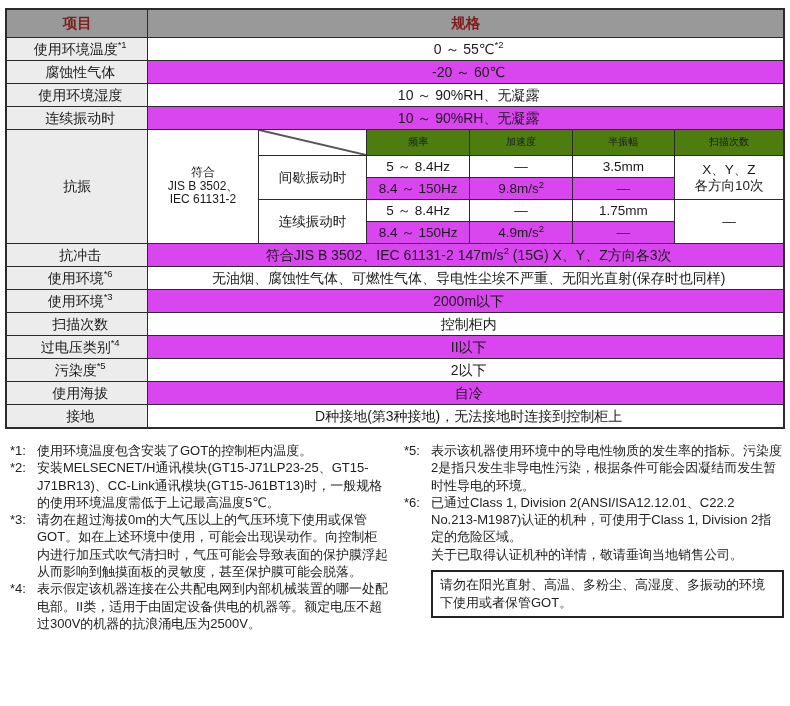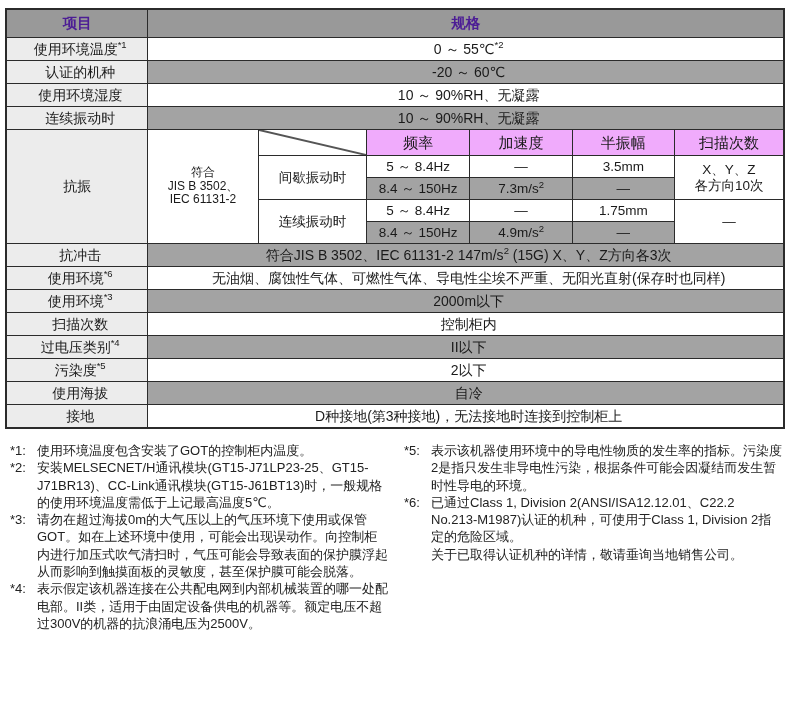--- a/index.html
+++ b/index.html
@@ -22,37 +22,37 @@
   table.spec td,table.spec th{
     border:1px solid #2b2b2b;
     padding:0 4px;
     text-align:center;
     vertical-align:middle;
     line-height:1.15;
     overflow:hidden;
     white-space:nowrap;
   }
   table.spec th{
-    background:#999999;color:#4c1d95;
+    background:#999999;color:#7f1d1d;
     font-weight:bold;font-size:14.5px;
     height:27px;
   }
   td.label{
     background:#ececec;
     text-align:left;
     padding-left:6px;
     border-right:4px double #2b2b2b;
   }
   th.label{border-right:4px double #2b2b2b;}
   tr.h22 td{height:22px;padding-left:10px;}
   tr.h25 td{height:25px;}
   tr.h21 td{height:21px;}
-  .alt .val{background:#a3a3a3;}
+  .alt .val{background:#d946ef;}
   td.std{background:#ffffff;font-size:12px;line-height:1.25;}
-  td.nhead{font-size:15px;background:#f0abfc;}
+  td.nhead{font-size:10px;background:#4d7c0f;font-family:Liberation Mono, monospace;}
   td.ncell{font-size:13.5px;background:#ffffff;}
   .pre{white-space:pre-line !important;}
   sup{font-size:9.5px;line-height:0;}
   td.diag{position:relative;background:#ffffff;padding:0;}
   td.diag svg{position:absolute;left:0;top:0;width:100%;height:100%;display:block;}
 
   
   .notes{
     display:flex;
     gap:14px;
@@ -93,21 +93,21 @@
         <tr>
       <th class="label">项目</th>
       <th colspan="6">规格</th>
     </tr>
 
     <tr class="h22">
       <td class="label"><span>使用环境温度</span><sup>*1</sup></td>
       <td class="val" colspan="6"><span>0 ～ 55℃</span><sup>*2</sup></td>
     </tr>
     <tr class="h22 alt">
-      <td class="label"><span>认证的机种</span></td>
+      <td class="label"><span>腐蚀性气体</span></td>
       <td class="val" colspan="6">-20 ～ 60℃</td>
     </tr>
     <tr class="h22">
       <td class="label"><span>使用环境湿度</span></td>
       <td class="val" colspan="6">10 ～ 90%RH、无凝露</td>
     </tr>
     <tr class="h22 alt">
       <td class="label"><span>连续振动时</span></td>
       <td class="val" colspan="6">10 ～ 90%RH、无凝露</td>
     </tr>
@@ -130,21 +130,21 @@
     <tr class="h21">
       <td class="ncell" rowspan="2">间歇振动时</td>
       <td class="ncell val">5 ～ 8.4Hz</td>
       <td class="ncell val">—</td>
       <td class="ncell val">3.5mm</td>
       <td class="ncell pre" rowspan="2">X、Y、Z
 各方向10次</td>
     </tr>
     <tr class="h21 alt">
       <td class="ncell val">8.4 ～ 150Hz</td>
-      <td class="ncell val"><span>7.3m/s</span><sup>2</sup></td>
+      <td class="ncell val"><span>9.8m/s</span><sup>2</sup></td>
       <td class="ncell val">—</td>
     </tr>
     <tr class="h21">
       <td class="ncell" rowspan="2">连续振动时</td>
       <td class="ncell val">5 ～ 8.4Hz</td>
       <td class="ncell val">—</td>
       <td class="ncell val">1.75mm</td>
       <td class="ncell" rowspan="2">—</td>
     </tr>
     <tr class="h21 alt">
@@ -210,16 +210,19 @@
     <div class="ncol">
       <div class="fn">
         <span class="mk">*5:</span>
         <span class="tx">表示该机器使用环境中的导电性物质的发生率的指标。污染度2是指只发生非导电性污染，根据条件可能会因凝结而发生暂时性导电的环境。</span>
       </div>
       <div class="fn">
         <span class="mk">*6:</span>
         <span class="tx">已通过Class 1, Division 2(ANSI/ISA12.12.01、C22.2 No.213-M1987)认证的机种，可使用于Class 1, Division 2指定的危险区域。
 关于已取得认证机种的详情，敬请垂询当地销售公司。</span>
       </div>
+      <div class="warnbox">
+        <span>请勿在阳光直射、高温、多粉尘、高湿度、多振动的环境下使用或者保管GOT。</span>
+      </div>
     </div>
   </div>
 
 </div>
 
 </body></html>

